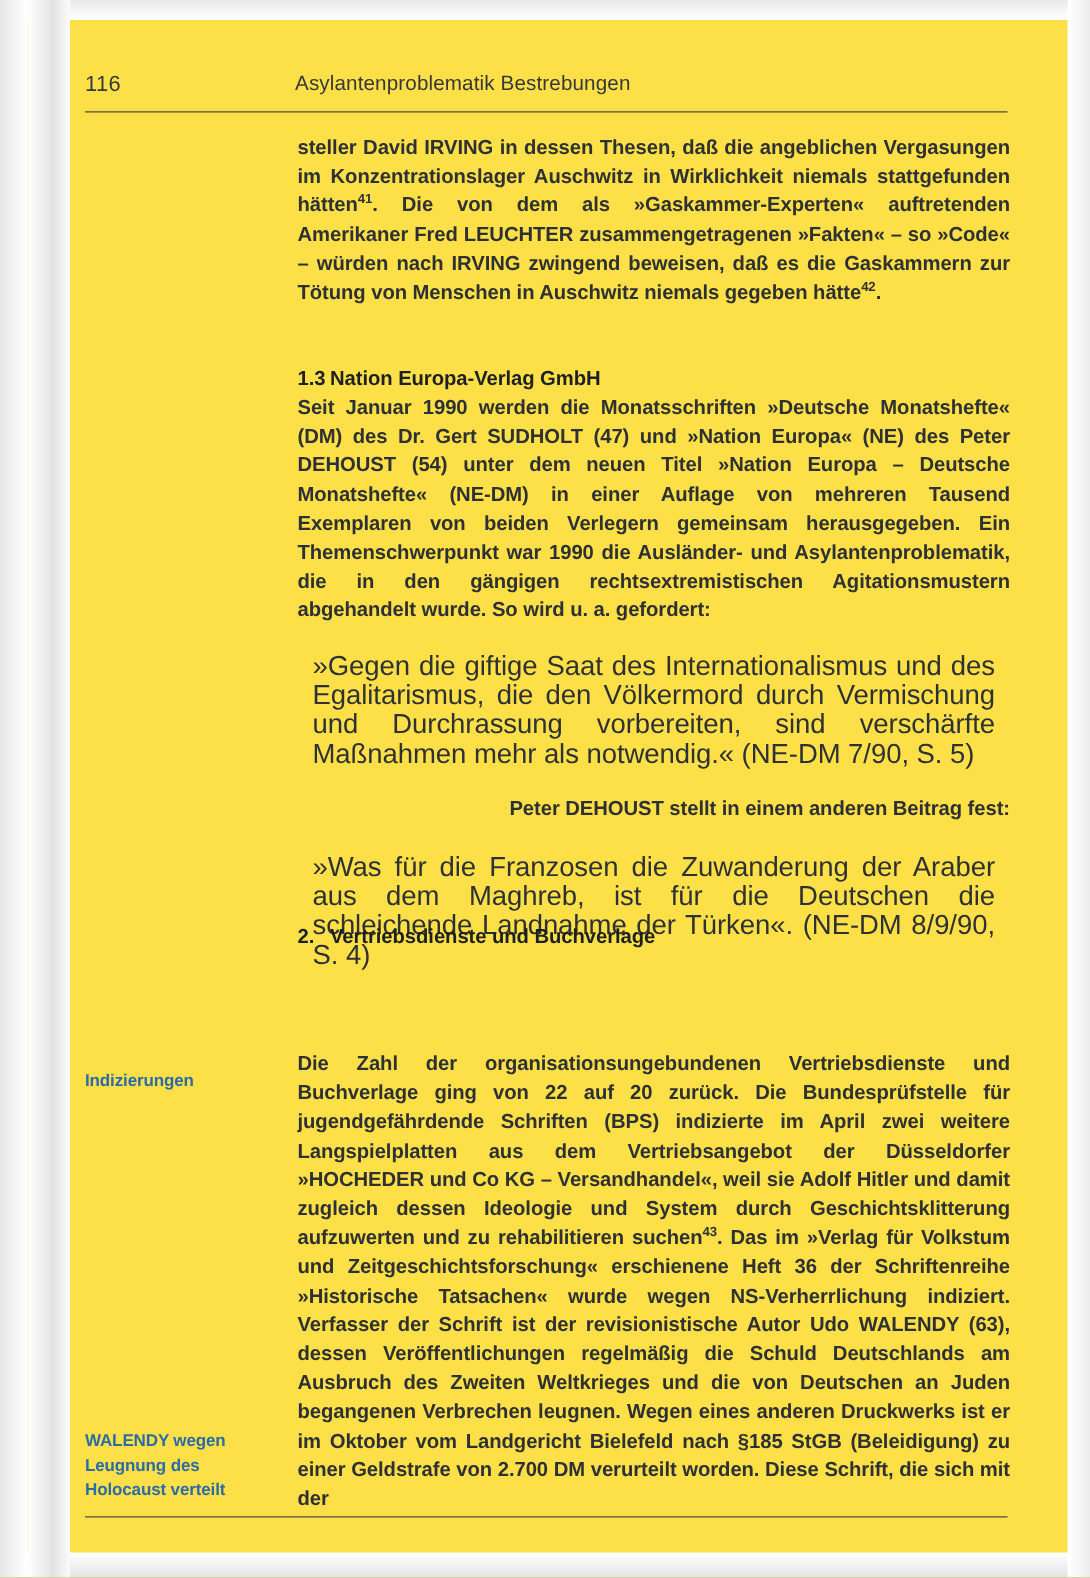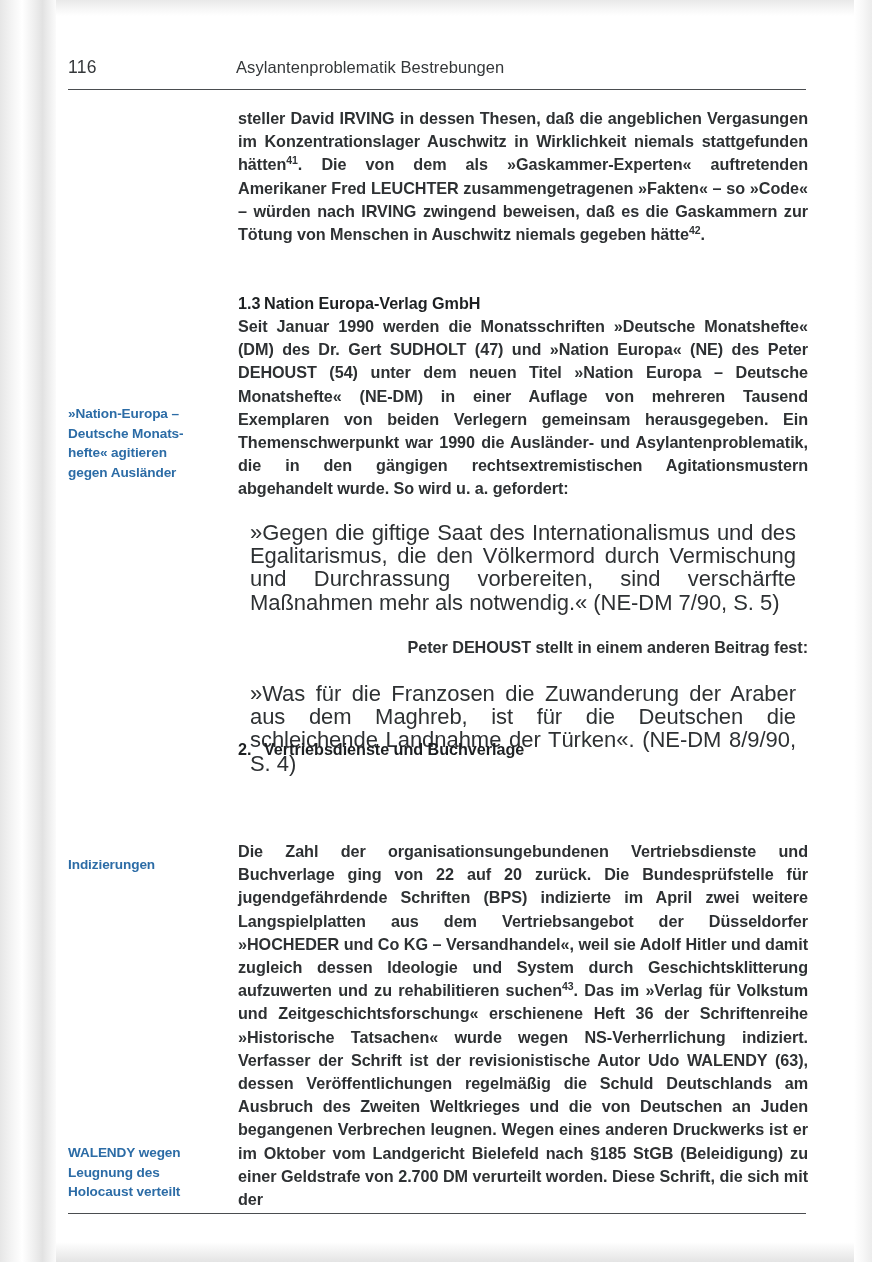--- a/index.html
+++ b/index.html
@@ -7,21 +7,21 @@
     padding: 0;
     background: #b9b9b9;
   }
   body {
     font-family: "Liberation Sans", sans-serif;
   }
   #page {
     position: relative;
     width: 872px;
     height: 1262px;
-    background: #ffffff;
+    background: #fde047;
     overflow: hidden;
   }
   
   .edge-left-outer {
     position: absolute;
     left: 0; top: 0;
     width: 22px; height: 1262px;
     background: linear-gradient(to right, #e6e6e6 0%, #f2f2f2 45%, #ffffff 100%);
   }
   .edge-left-crease {
@@ -152,26 +152,20 @@
   <div class="edge-right"></div>
   <div class="edge-left-outer"></div>
   <div class="edge-left-crease"></div>
 
   <div id="header">
     <span id="page-number">116</span>
     <span id="header-title">Asylantenproblematik Bestrebungen</span>
   </div>
   <div id="header-rule"></div>
 
-  <div class="marginnote" style="top:404px; left:68px;">
-    <div>»Nation-Europa –</div>
-    <div>Deutsche Monats-</div>
-    <div>hefte« agitieren</div>
-    <div>gegen Ausländer</div>
-  </div>
 
   <div class="marginnote" style="top:855px; left:68px;">
     <div>Indizierungen</div>
   </div>
 
   <div class="marginnote" style="top:1143px; left:68px;">
     <div>WALENDY wegen</div>
     <div>Leugnung des</div>
     <div>Holocaust verteilt</div>
   </div>

